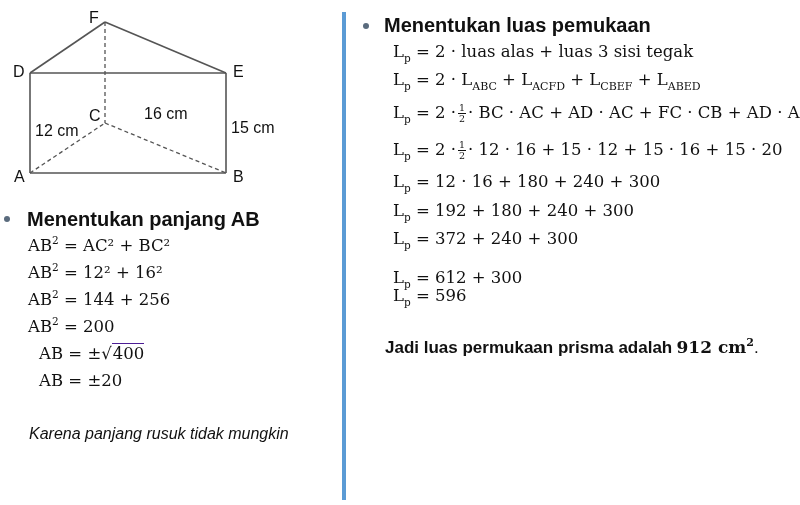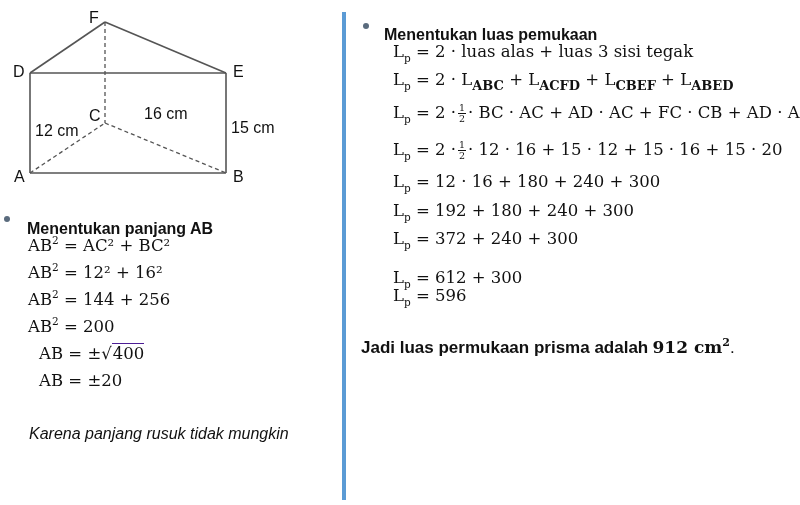--- a/index.html
+++ b/index.html
@@ -1,27 +1,27 @@
 <!DOCTYPE html>
 <html><head>
 <meta charset="utf-8">
 <style>
   html, body { margin:0; padding:0; background:#ffffff; }
   body { width:800px; height:505px; position:relative; overflow:hidden; color:#111; }
   .sans { font-family:"Liberation Sans", sans-serif; }
-  .abs { position:absolute; }
+  .abs { position:absolute;margin-left:24px; }
   #diagram { position:absolute; left:0; top:0; width:300px; height:200px; }
   .vlabel { position:absolute; font-family:"Liberation Sans", sans-serif; font-size:16px; color:#111; }
   .divider { position:absolute; left:342px; top:12px; width:4px; height:488px; background:#5b9bd5; }
   .bullet { position:absolute; width:6px; height:6px; border-radius:50%; background:#5a6b7d; }
-  .heading { position:absolute; font-family:"Liberation Sans", sans-serif; font-weight:bold; font-size:16px; white-space:nowrap;margin-top:12px; }
+  .heading { position:absolute; font-family:"Liberation Sans", sans-serif; font-weight:bold; font-size:20px; white-space:nowrap; }
   .eq { position:absolute; font-family:"DejaVu Serif", serif; font-size:16.5px; white-space:nowrap; }
   .eq sup { font-size:10.5px; vertical-align:7px; line-height:0; }
   .eq sub { font-size:10.5px; vertical-align:-5px; line-height:0; }
-  .eq sub.b { font-weight:bold; font-size:13px; }
+  .eq sub.b { font-weight:normal; font-size:11px; }
   .frac { display:inline-block; vertical-align:middle; text-align:center; font-size:9.5px; line-height:10px; margin:0 2px; }
   .frac span { display:block; }
   .frac .num { border-bottom:1px solid #111; padding:0 1px; }
   .sqrt { border-top:1px solid #4c1d95; padding-left:1px; }
   .para { position:absolute; font-family:"Liberation Sans", sans-serif; font-size:16px; line-height:26px; white-space:nowrap;font-style:italic; }
   .bold { font-weight:bold; }
   .mathb { font-family:"DejaVu Serif", serif; font-weight:bold; }
 </style>
 </head>
 <body>

